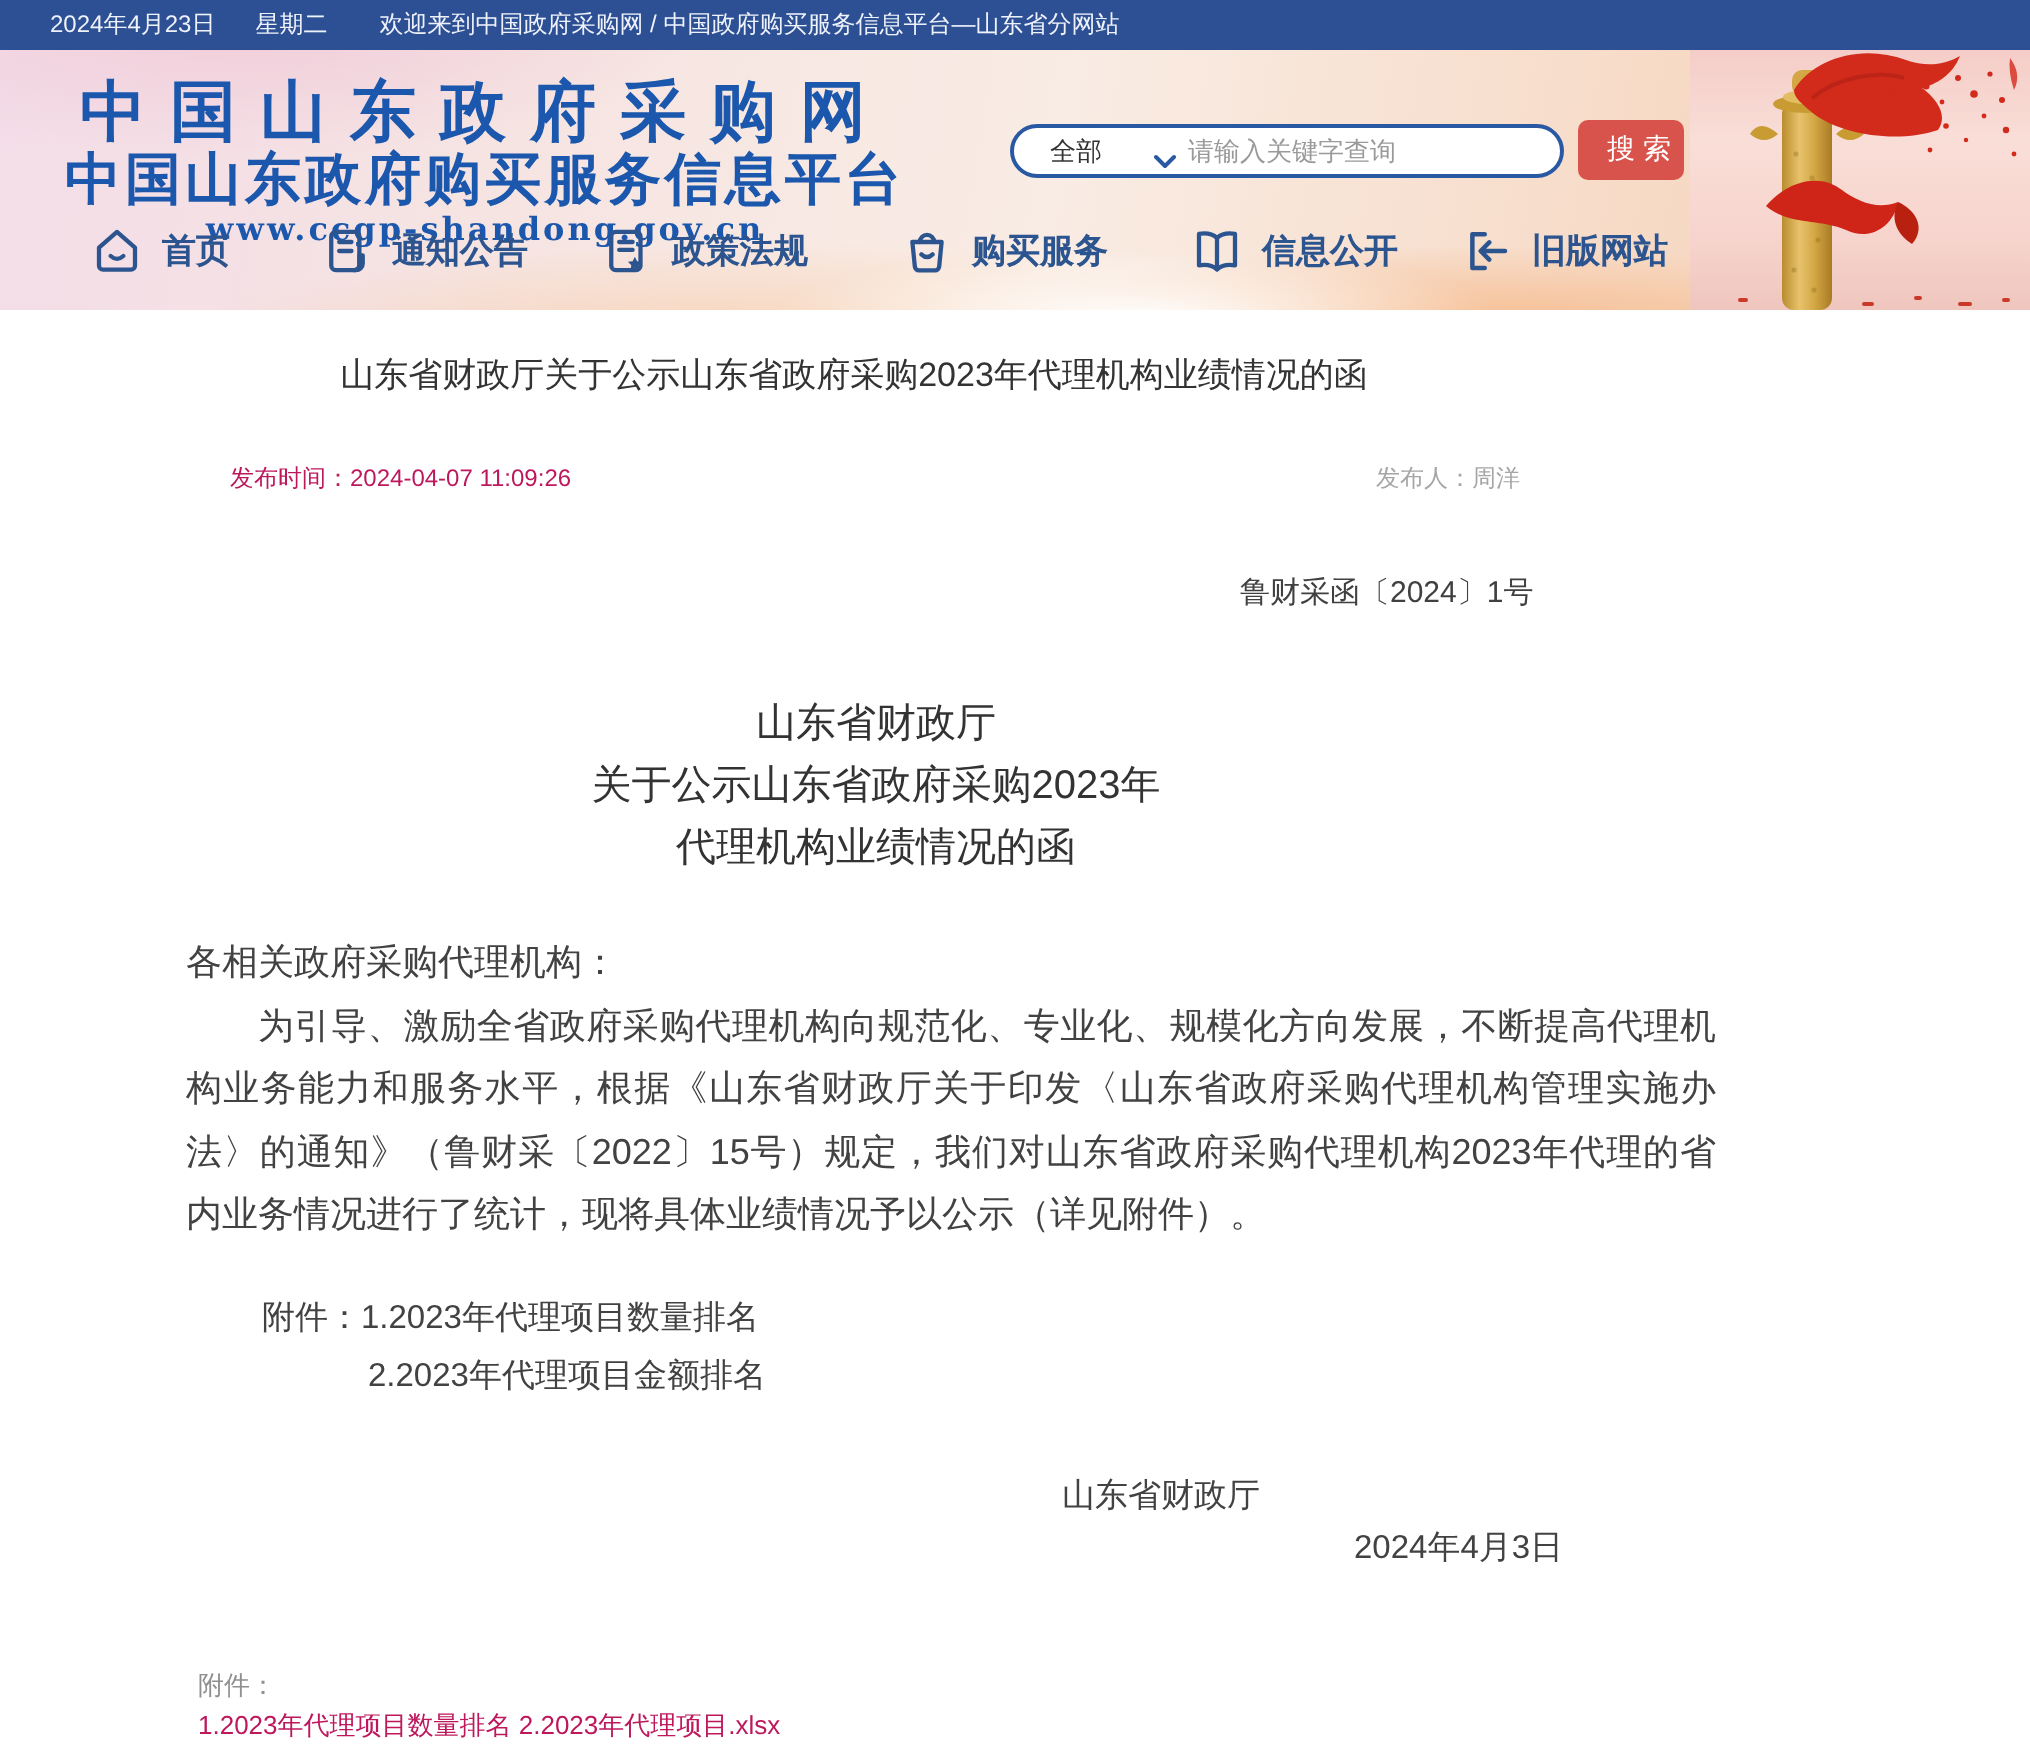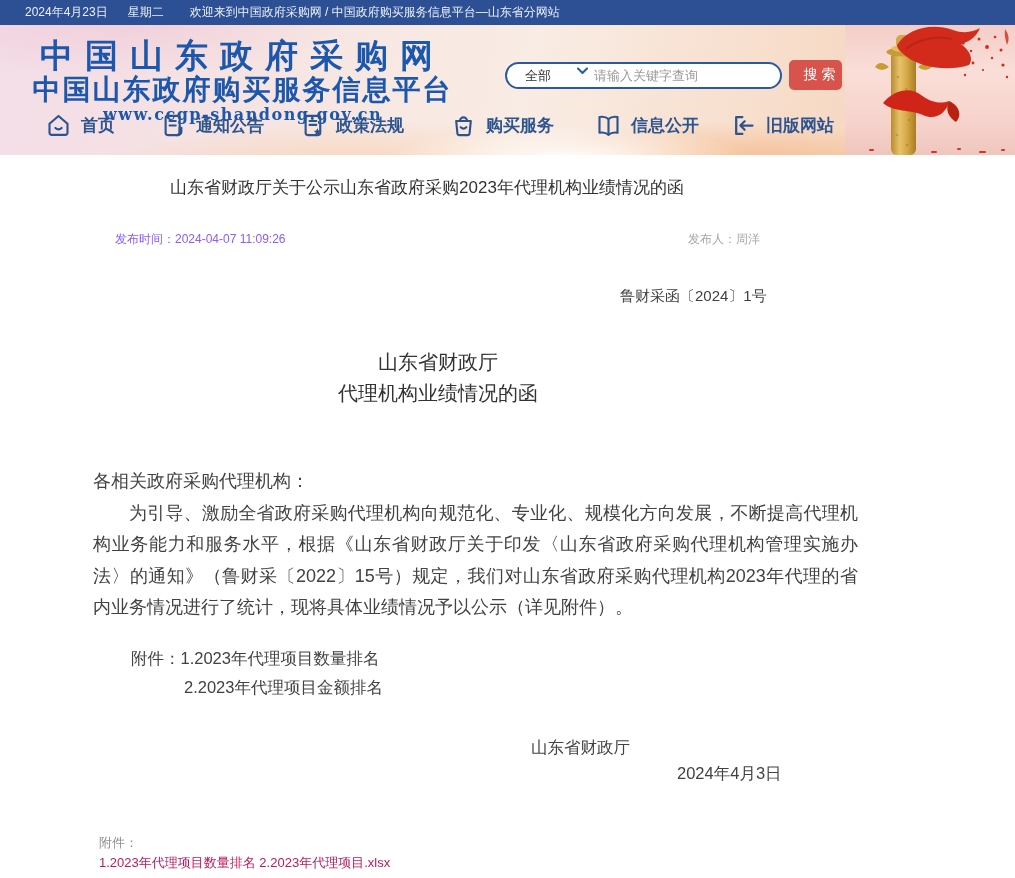--- a/index.html
+++ b/index.html
@@ -32,21 +32,21 @@
           cursor: pointer; }
   .logo-l1 { font-size: 33px; letter-spacing: 12px; line-height: 36px; white-space: nowrap; }
   .logo-l2 { font-size: 28px; letter-spacing: 2px; line-height: 31px; white-space: nowrap; }
   .logo-l3 { font-size: 16px; letter-spacing: 1.5px; line-height: 19px; font-family: "DejaVu Serif", serif; }
 
   .search-pill {
     position: absolute; left: 505px; top: 37px; width: 277px; height: 27px;
     background: #fff; border: 2px solid #2a59a3; border-radius: 14px;
     display: flex; align-items: center; padding: 0 10px;
   }
-  .search-cat { font-size: 13px; color: #333; margin-left: 8px; display: flex; align-items: flex-start; cursor: pointer; }
+  .search-cat { font-size: 13px; color: #333; margin-left: 8px; display: flex; align-items: flex-end; cursor: pointer; }
   .search-cat .chev { margin-left: 26px; margin-right: 6px; display: inline-flex; }
   .search-input { flex: 1; border: none; outline: none; font-size: 13px; color: #c2410c; background: transparent; font-family: "Liberation Sans", sans-serif; }
   .search-input::placeholder { color: #9a9a9a; }
   .search-btn {
     position: absolute; left: 789px; top: 35px; width: 53px; height: 30px;
     background: #d9534d; color: #fff; font-size: 14px; letter-spacing: 4px;
     border: none; border-radius: 5px; cursor: pointer; padding-left: 12px;
     font-family: "Liberation Sans", sans-serif;
   }
 
@@ -57,21 +57,21 @@
   .nav-label { font-size: 17px; font-weight: bold; color: #2c5590; white-space: nowrap; }
 
   
   .deco-panel { position: absolute; right: 0; top: 0; width: 170px; height: 130px; }
 
   
   .article-title {
     position: absolute; left: 74px; top: 176px; width: 706px;
     text-align: center; font-size: 17px; color: #333;
   }
-  .meta-time { position: absolute; left: 115px; top: 231px; font-size: 12px; color: #8b5cf6; }
+  .meta-time { position: absolute; left: 115px; top: 231px; font-size: 12px; color: #be185d; }
   .meta-publisher { position: absolute; left: 688px; top: 231px; font-size: 12px; color: #a6a6a6; }
   .doc-number { position: absolute; left: 620px; top: 287px; font-size: 15px; color: #404040; }
 
   .doc-heading {
     position: absolute; left: 85px; top: 347px; width: 706px;
     text-align: center; font-size: 20px; line-height: 31px; color: #333;
   }
 
   .doc-body {
     position: absolute; left: 93px; top: 466px; width: 765px;
@@ -261,20 +261,21 @@
     <span>发布时间：</span><span>2024-04-07 11:09:26</span>
   </div>
   <div class="meta-publisher">
     <span>发布人：</span><span>周洋</span>
   </div>
 
   <div class="doc-number">鲁财采函〔2024〕1号</div>
 
   <div class="doc-heading">
     <div>山东省财政厅</div>
+    <div>关于公示山东省政府采购2023年</div>
     <div>代理机构业绩情况的函</div>
   </div>
 
   <div class="doc-body">
     <div class="salutation">各相关政府采购代理机构：</div>
     <div class="para">为引导、激励全省政府采购代理机构向规范化、专业化、规模化方向发展，不断提高代理机构业务能力和服务水平，根据《山东省财政厅关于印发〈山东省政府采购代理机构管理实施办法〉的通知》（鲁财采〔2022〕15号）规定，我们对山东省政府采购代理机构2023年代理的省内业务情况进行了统计，现将具体业绩情况予以公示（详见附件）。</div>
   </div>
 
   <div class="attach-line-1">附件：1.2023年代理项目数量排名</div>
   <div class="attach-line-2">2.2023年代理项目金额排名</div>

